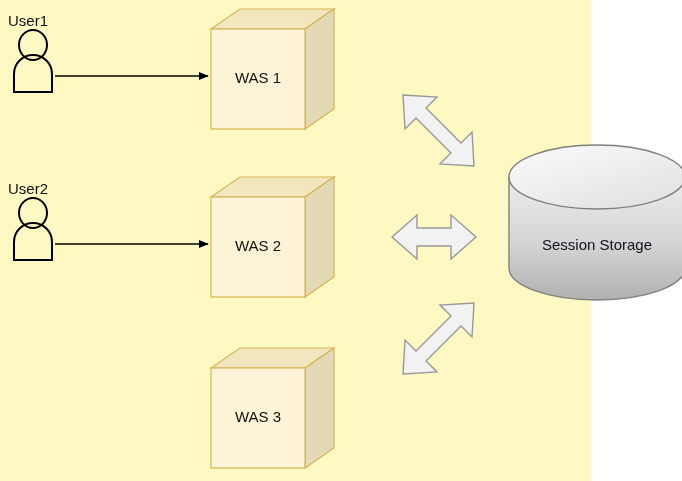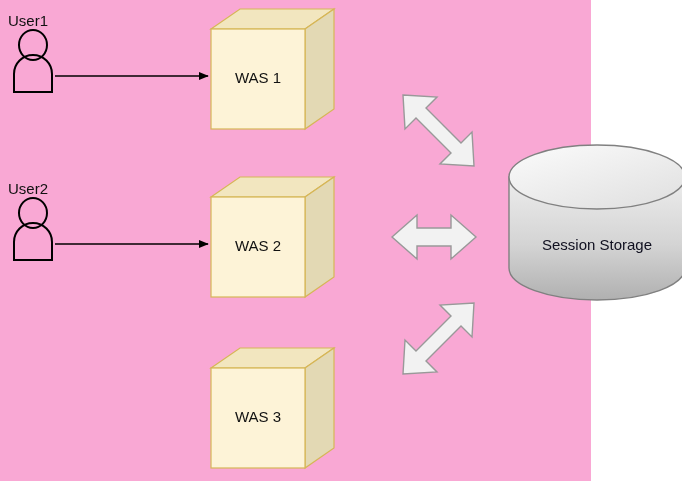--- a/index.html
+++ b/index.html
@@ -11,21 +11,21 @@
   body {
     width: 682px;
     height: 481px;
     overflow: hidden;
     font-family: "Liberation Sans", sans-serif;
   }
   #canvas {
     position: relative;
     width: 591px;
     height: 481px;
-    background: #f9a8d4;
+    background: #fef9c3;
   }
   svg.diagram {
     position: absolute;
     top: 0;
     left: 0;
     width: 682px;
     height: 481px;
     display: block;
   }
   .shape-label {

